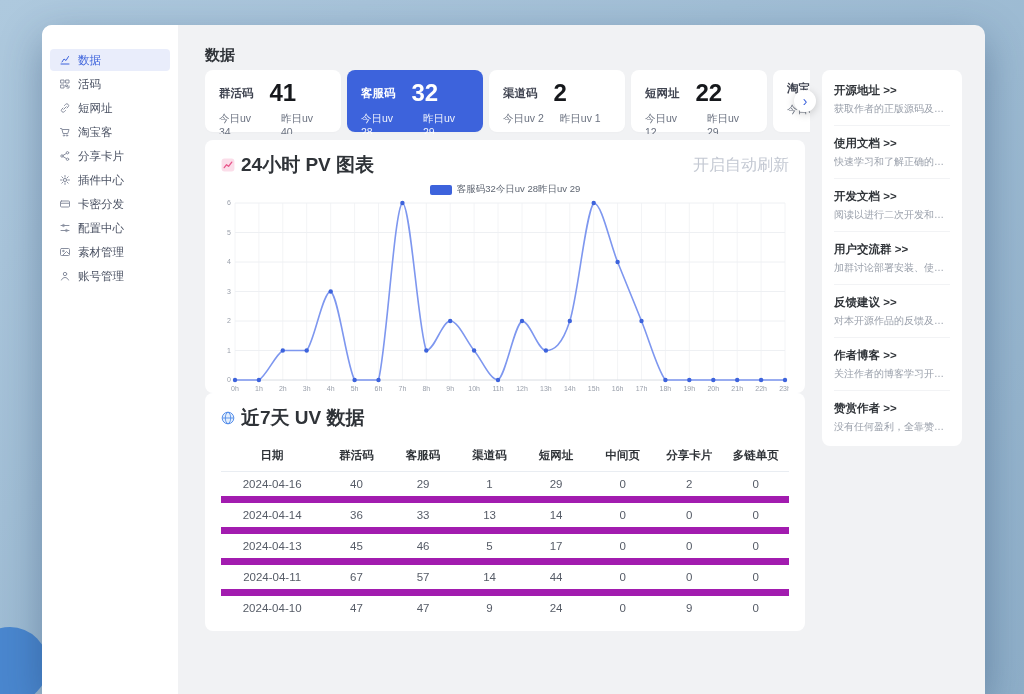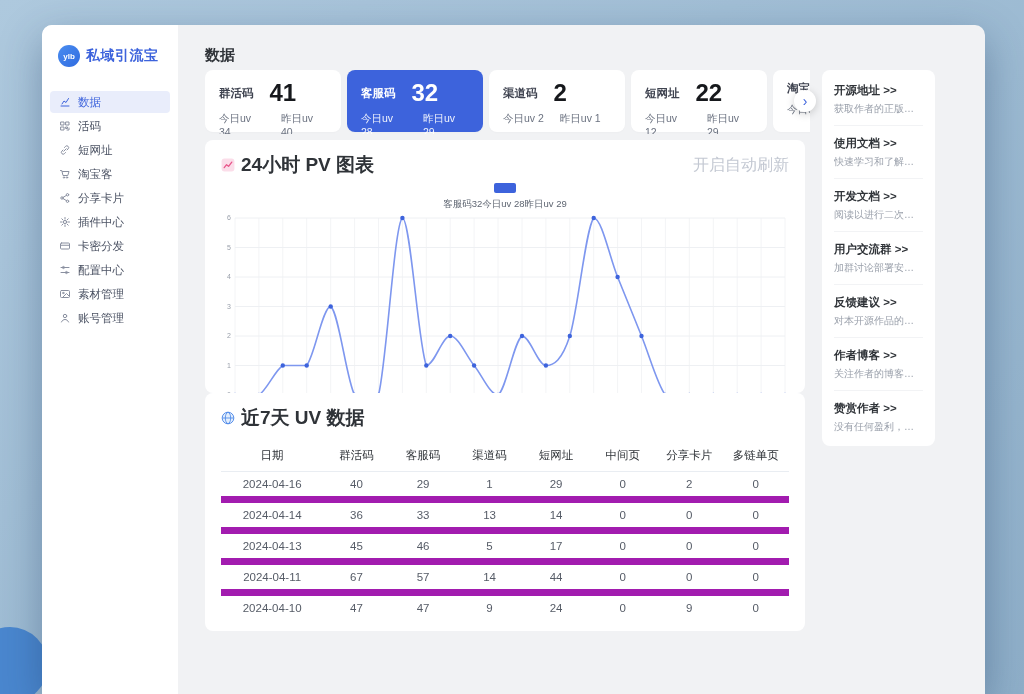--- a/index.html
+++ b/index.html
@@ -57,54 +57,50 @@
     justify-content:center; cursor:pointer; }
 
   .panel-card { position:absolute; background:#fff; border-radius:8px; }
   .chart-card { left:27px; top:115px; width:600px; height:253px; padding:12px 16px; }
   .table-card { left:27px; top:368px; width:600px; height:238px; padding:12px 16px; }
   .card-title-row { display:flex; align-items:center; gap:6px; }
   .title-icon { width:14px; height:14px; display:flex; }
   .title-icon svg { width:14px; height:14px; }
   .card-title { font-size:19px; font-weight:700; color:#2f3338; }
   .auto-refresh { margin-left:auto; font-size:16px; color:#c3c8d2; cursor:pointer; }
-  .legend-row { display:flex; justify-content:center; align-items:center; gap:5px; margin-top:5px;flex-direction:column; }
+  .legend-row { display:flex; justify-content:center; align-items:center; gap:5px; margin-top:5px; }
   .legend-swatch { width:22px; height:10px; border-radius:2px; background:#3d63dc; }
   .legend-text { font-size:9.5px; color:#5f6672; }
   .chart-area { margin-top:2px; }
 
   table { width:100%; border-collapse:collapse; margin-top:9px; table-layout:fixed; }
-  th { font-size:11.5px; font-weight:400; color:#2f3338; padding:8px 2px;
+  th { font-size:11.5px; font-weight:700; color:#2f3338; padding:8px 2px;
     border-bottom:1px solid #e9edf2; text-align:center; }
   td { font-size:11.5px; color:#555b66; padding:6px 2px;
     border-bottom:7px solid #a21caf; text-align:center; }
   tr:last-child td { border-bottom:none; }
   th:first-child, td:first-child { width:18%; }
 
   
-  .links-panel { position:absolute; left:644px; top:45px; width:113px; background:#fff;
+  .links-panel { position:absolute; left:644px; top:45px; width:140px; background:#fff;
     border-radius:8px; padding:3px 12px; }
   .link-item { padding:10px 0 9px 0; border-bottom:1px solid #f2f3f5; cursor:pointer; }
   .link-item:last-child { border-bottom:none; }
   .link-title { font-size:11.5px; font-weight:700; color:#2f3338; }
   .link-desc { font-size:10px; color:#9aa0ab; margin-top:4px; white-space:nowrap;
     overflow:hidden; text-overflow:ellipsis; }
 </style>
 </head>
 <body>
 
 <div class="deco-circle"></div>
 
 <div class="window">
 
   <div class="sidebar">
-    <div class="logo-row">
-      <div class="logo-badge">ylb</div>
-      <div class="brand">私域引流宝</div>
-    </div>
     <div class="menu">
         <div class="menu-item active">
           <span class="mi-icon">
             <svg viewBox="0 0 24 24" fill="none" stroke="currentColor" stroke-width="2" stroke-linecap="round" stroke-linejoin="round">
               <path d="M4 20h16M6 16l4-6 4 3 5-8"></path>
             </svg>
           </span>
           <span class="mi-label">数据</span>
         </div>
         <div class="menu-item">

